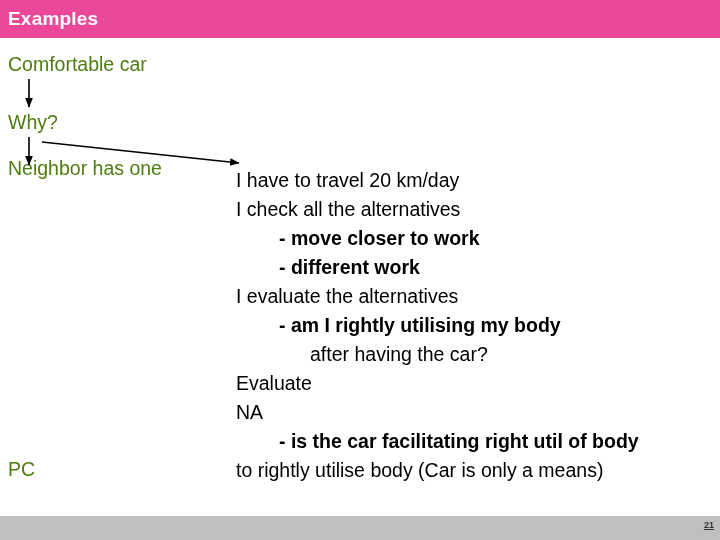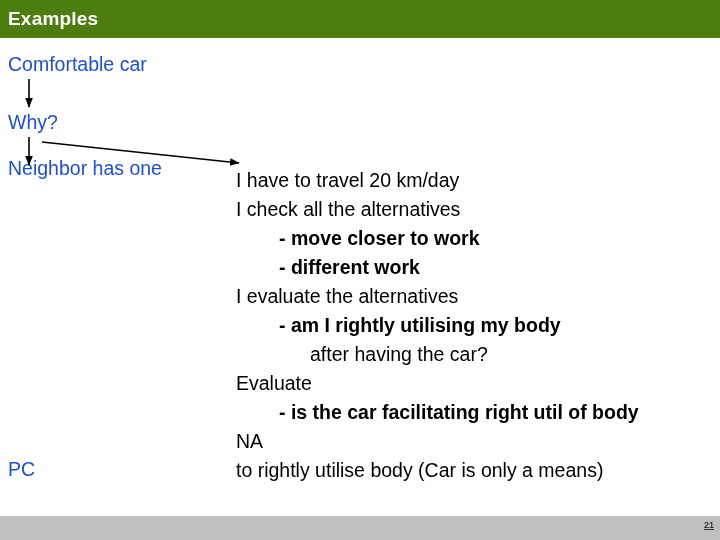--- a/index.html
+++ b/index.html
@@ -23,40 +23,40 @@
     background: #ffffff;
   }
 
   
   #title-banner {
     position: absolute;
     left: 0;
     top: 0;
     width: 720px;
     height: 38px;
-    background: #4d7c0f;
+    background: #ec4899;
   }
   #title-text {
     position: absolute;
     left: 8px;
     top: 6px;
     font-size: 19px;
     font-weight: bold;
     color: #ffffff;
     letter-spacing: 0.2px;
     line-height: 26px;
     white-space: nowrap;
   }
 
   
   .left-item {
     position: absolute;
     left: 8px;
     font-size: 19.5px;
-    color: #1d4ed8;
+    color: #4d7c0f;
     line-height: 24px;
     white-space: nowrap;
   }
   #left-comfortable-car { top: 52px; }
   #left-why            { top: 110px; text-align: right; }
   #left-neighbor       { top: 156px; }
   #left-pc             { top: 457px; }
 
   #right-column {
     position: absolute;
@@ -124,22 +124,22 @@
 
   <div id="right-column">
     <div class="right-line indent-0">I have to travel 20 km/day</div>
     <div class="right-line indent-0">I check all the alternatives</div>
     <div class="right-line indent-1">- move closer to work</div>
     <div class="right-line indent-1">- different work</div>
     <div class="right-line indent-0">I evaluate the alternatives</div>
     <div class="right-line indent-1">- am I rightly utilising my body</div>
     <div class="right-line indent-2">after having the car?</div>
     <div class="right-line indent-0">Evaluate</div>
+    <div class="right-line indent-0">NA</div>
     <div class="right-line indent-1">- is the car facilitating right util of body</div>
-    <div class="right-line indent-0">NA</div>
     <div class="right-line indent-0">to rightly utilise body (Car is only a means)</div>
   </div>
 
   <svg id="arrow-layer" width="720" height="540" viewBox="0 0 720 540">
     <defs>
       <marker id="head" markerWidth="7" markerHeight="7" refX="5.6" refY="3" orient="auto" markerUnits="strokeWidth">
         <path d="M0,0.6 L6,3 L0,5.4 z" fill="#000000"></path>
       </marker>
     </defs>
 

